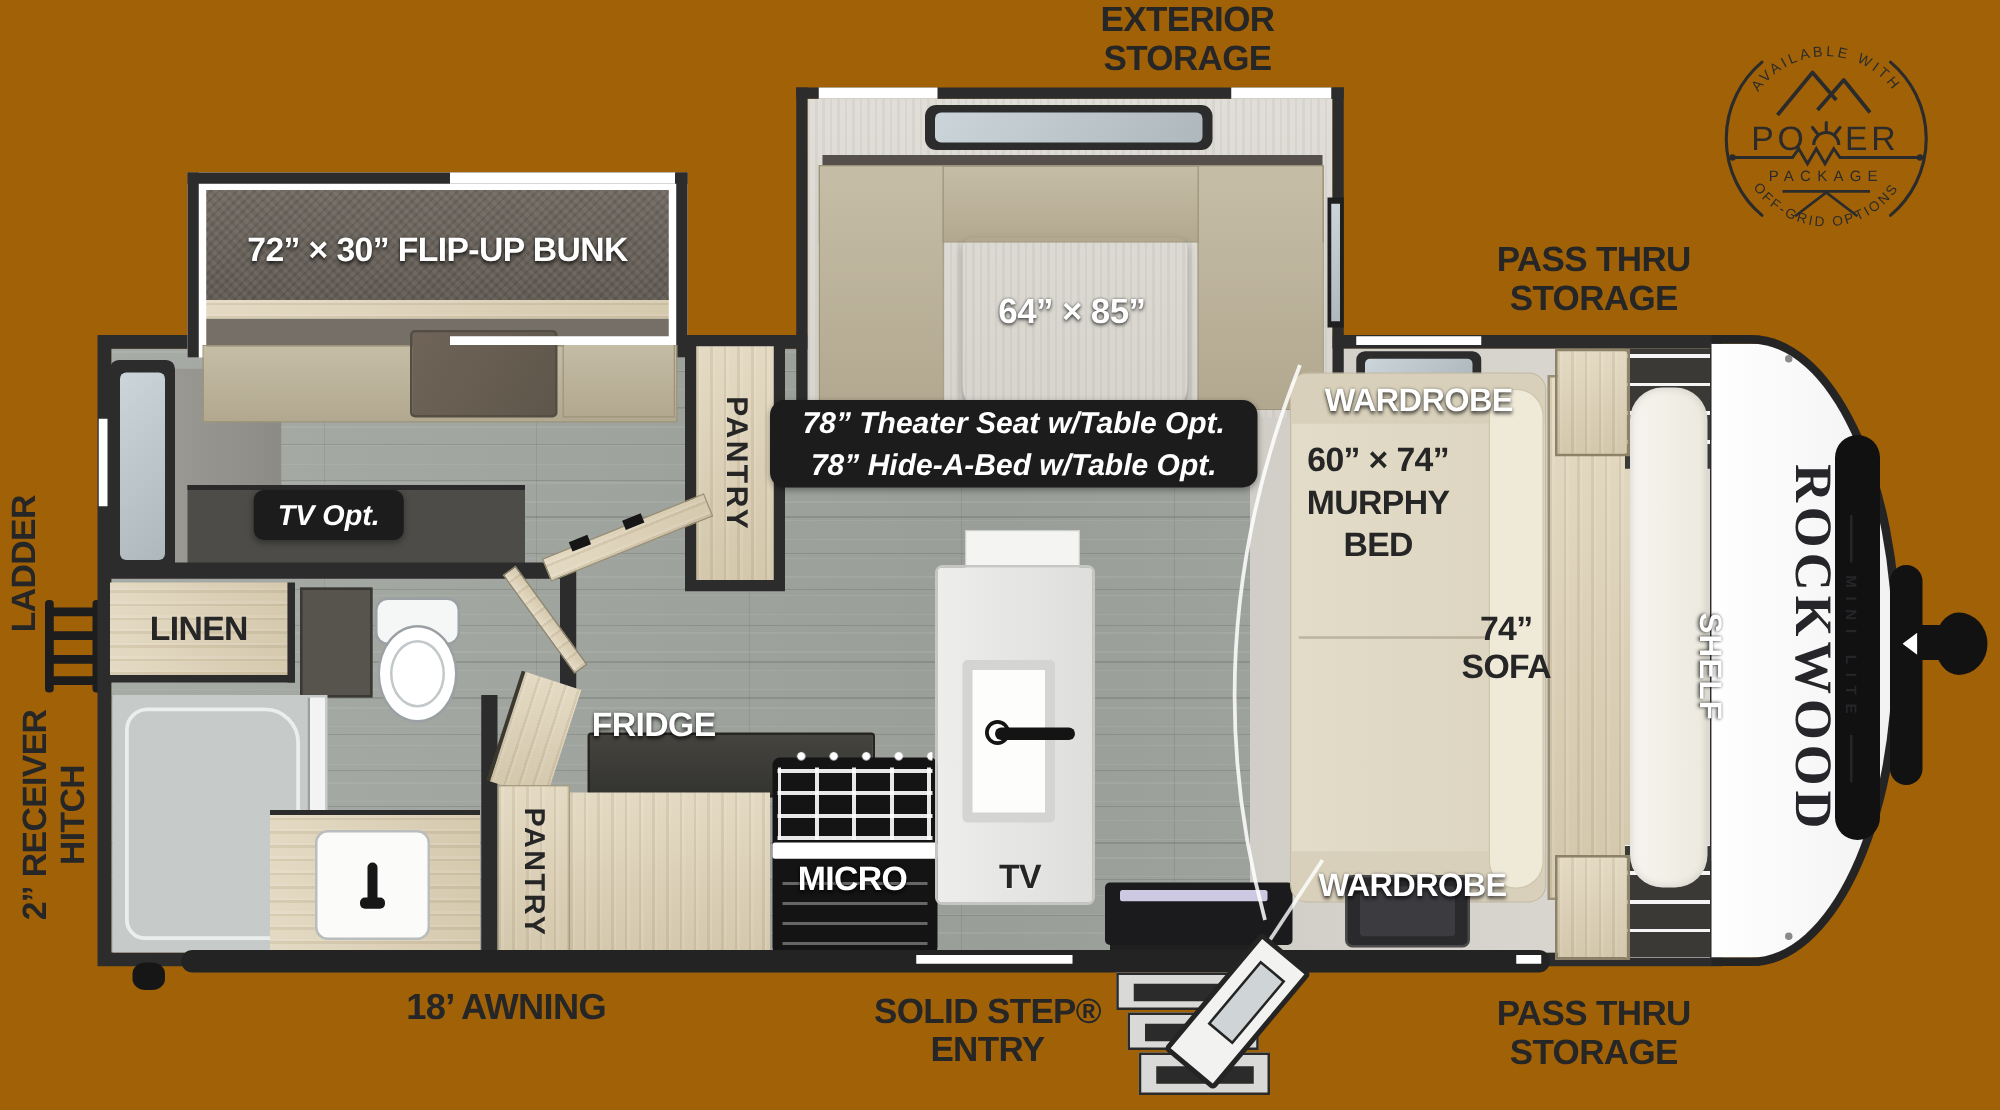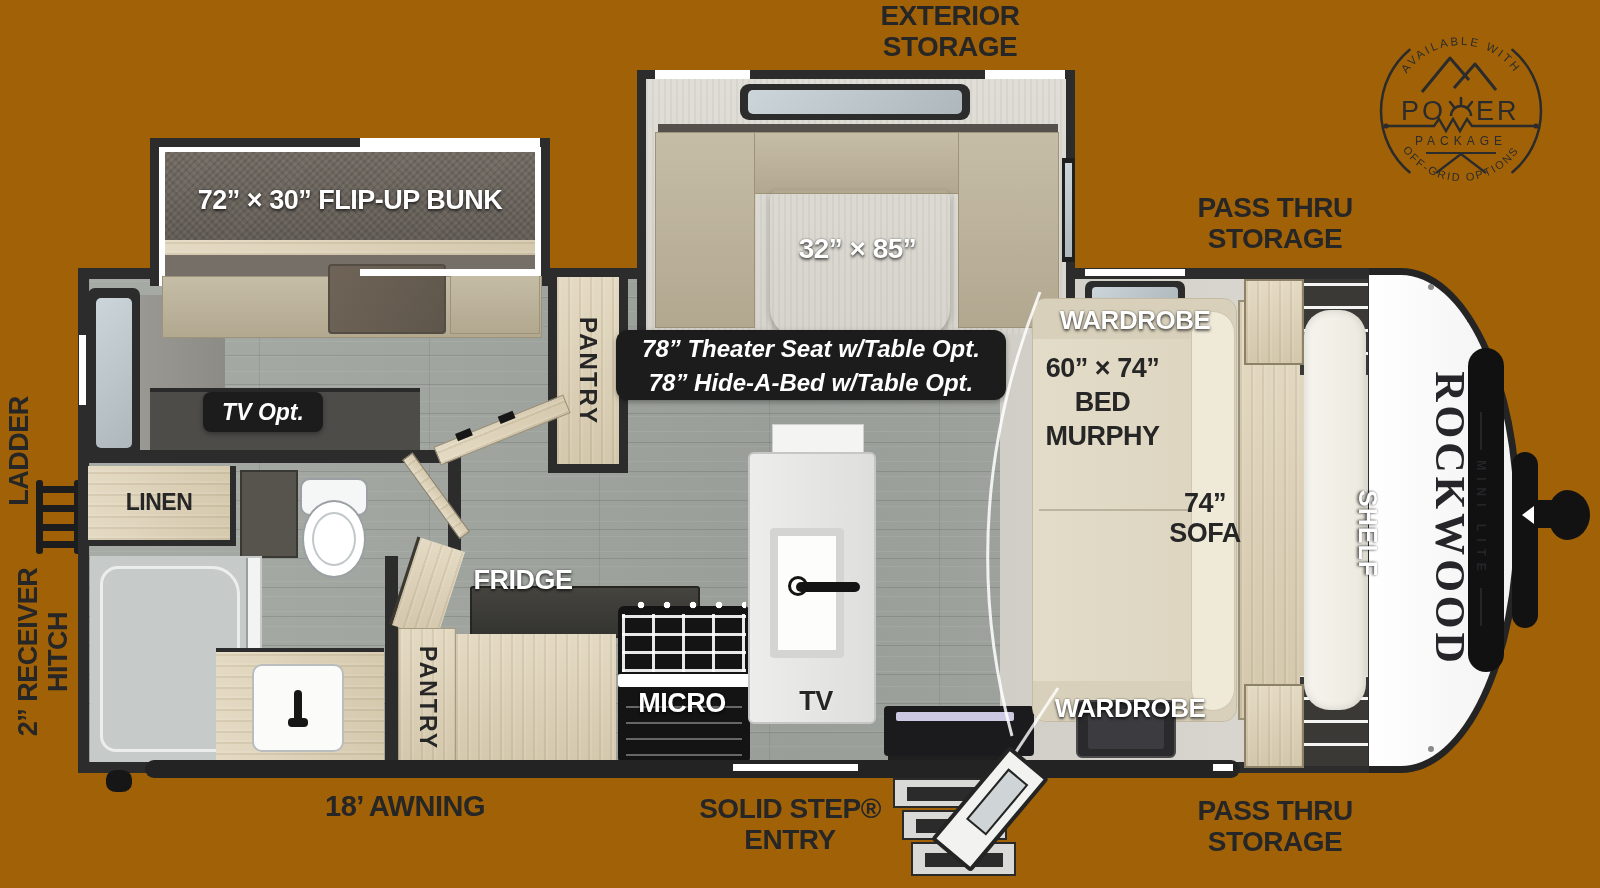--- a/index.html
+++ b/index.html
@@ -130,21 +130,21 @@
   <div class="abs glass" style="left:748px;top:90px;width:214px;height:24px;border-radius:5px;"></div>
   <div class="abs" style="left:658px;top:124px;width:400px;height:12px;background:#55504b;"></div>
   <div class="abs cushion" style="left:655px;top:132px;width:404px;height:62px;"></div>
   <div class="abs cushion" style="left:655px;top:132px;width:100px;height:196px;"></div>
   <div class="abs cushion" style="left:958px;top:132px;width:101px;height:196px;"></div>
   <div class="abs" style="left:770px;top:190px;width:180px;height:148px;border-radius:8px 8px 30px 30px;
               background:linear-gradient(100deg,#93azz 0,#93826F 0,#8a7a68 60%,#7c6e5e);box-shadow:0 3px 6px rgba(0,0,0,.3);"></div>
   <div class="abs" style="left:1062px;top:158px;width:13px;height:104px;background:#1f1f1f;"></div>
   <div class="abs glass" style="left:1065px;top:163px;width:7px;height:94px;"></div>
   <div class="abs lblw" style="left:700px;top:233px;width:315px;font-size:28px;">
-    <div>32” × 85”</div>
+    <div>64” × 85”</div>
   </div>
   <div class="abs lblw" style="left:160px;top:185px;width:380px;font-size:27px;">72” × 30” FLIP-UP BUNK</div>
 
   <div class="abs" style="left:88px;top:288px;width:52px;height:170px;background:#2c2c2c;border-radius:7px;"></div>
   <div class="abs glass" style="left:96px;top:298px;width:36px;height:150px;border-radius:5px;"></div>
   <div class="abs" style="left:140px;top:295px;width:85px;height:165px;background:linear-gradient(90deg,#9a9892,#8d8b85);"></div>
   <div class="abs" style="left:150px;top:388px;width:270px;height:74px;background:#4d4c49;border-top:4px solid #2a2a2a;"></div>
 
   <div class="abs cushion" style="left:162px;top:276px;width:380px;height:62px;"></div>
   <div class="abs" style="left:328px;top:264px;width:118px;height:70px;background:linear-gradient(120deg,#6f6457,#5f564b);border:2px solid #544d44;border-radius:4px;"></div>
@@ -154,21 +154,21 @@
   <div class="abs woodv" style="left:557px;top:277px;width:62px;height:187px;">
     <div class="vtext lbl" style="width:100%;height:100%;display:flex;align-items:center;justify-content:center;font-size:24px;letter-spacing:2px;">PANTRY</div>
   </div>
 
   <div class="abs wall" style="left:82px;top:450px;width:378px;height:13px;"></div>
   <div class="abs wall" style="left:448px;top:450px;width:13px;height:108px;"></div>
   <div class="abs wall" style="left:385px;top:556px;width:13px;height:212px;"></div>
   <div class="abs woodh" style="left:402px;top:460px;width:13px;height:98px;transform:rotate(-36deg);transform-origin:top left;border:1px solid #8f856f;"></div>
 
   <div class="abs woodh" style="left:88px;top:466px;width:148px;height:80px;border-right:6px solid #2c2c2c;border-bottom:6px solid #2c2c2c;">
-    <div class="lbl" style="width:100%;height:100%;display:flex;align-items:center;justify-content:center;font-size:23px;">LINEN</div>
+    <div class="lbl" style="width:100%;height:100%;display:flex;align-items:center;justify-content:center;font-size:27px;">LINEN</div>
   </div>
 
   <div class="abs" style="left:240px;top:470px;width:58px;height:88px;background:#57534d;border:2px solid #3a3835;"></div>
   <div class="abs" style="left:296px;top:478px;width:76px;height:104px;">
     <div class="abs" style="left:4px;top:0;width:68px;height:38px;background:#f5f6f6;border:2px solid #9aa0a3;border-radius:10px;"></div>
     <div class="abs" style="left:6px;top:22px;width:64px;height:78px;background:#ffffff;border:2px solid #9aa0a3;border-radius:50%;"></div>
     <div class="abs" style="left:16px;top:34px;width:44px;height:54px;border:2px solid #c2c7ca;border-radius:50%;"></div>
   </div>
 
   <div class="abs" style="left:90px;top:556px;width:172px;height:206px;background:#c6cac9;">
@@ -176,21 +176,21 @@
     <div class="abs" style="left:156px;top:2px;width:14px;height:202px;background:#f2f3f2;border-left:2px solid #9aa0a0;"></div>
   </div>
 
   <div class="abs woodh" style="left:216px;top:648px;width:168px;height:118px;border-top:4px solid #2c2c2c;"></div>
   <div class="abs" style="left:252px;top:664px;width:92px;height:88px;background:#fbfbfa;border:2px solid #b9bdbd;border-radius:10px;"></div>
   <div class="abs" style="left:294px;top:690px;width:8px;height:32px;background:#171717;border-radius:4px;"></div>
   <div class="abs" style="left:288px;top:718px;width:20px;height:9px;background:#171717;border-radius:4px;"></div>
 
   <div class="abs pill" style="left:203px;top:392px;width:120px;height:40px;font-size:23px;line-height:40px;border-radius:8px;">TV Opt.</div>
 
-  <div class="abs pill" style="left:616px;top:330px;width:390px;height:70px;font-size:24px;line-height:1.4;border-radius:12px;padding-top:2px;">
+  <div class="abs pill" style="left:616px;top:320px;width:390px;height:70px;font-size:24px;line-height:1.4;border-radius:12px;padding-top:2px;">
     <div>78” Theater Seat w/Table Opt.</div>
     <div>78” Hide-A-Bed w/Table Opt.</div>
   </div>
 
   <div class="abs woodh" style="left:432px;top:420px;width:140px;height:20px;transform:rotate(-22deg);border:1px solid #9a8f76;">
     <div class="abs" style="left:24px;top:-5px;width:16px;height:8px;background:#161616;"></div>
     <div class="abs" style="left:70px;top:-5px;width:16px;height:8px;background:#161616;"></div>
   </div>
 
   <div class="abs woodv" style="left:402px;top:542px;width:50px;height:92px;transform:rotate(18deg);border-left:3px solid #3a382f;"></div>
@@ -286,22 +286,22 @@
       <div class="abs" style="left:12px;top:9px;width:78px;height:14px;background:#2b2b2b;"></div>
     </div>
     <div class="abs" style="left:84px;top:-22px;width:52px;height:122px;background:#f2f2f0;border:4px solid #242424;border-radius:4px;transform:rotate(40deg);">
       <div class="abs" style="left:10px;top:14px;width:26px;height:66px;background:#cfd4d6;border:2px solid #242424;"></div>
     </div>
   </div>
 
   <div class="abs lblw" style="left:1035px;top:306px;width:200px;font-size:26px;">WARDROBE</div>
   <div class="abs lbl" style="left:1015px;top:352px;width:175px;font-size:27px;line-height:1.25;">
     <div>60” × 74”</div>
+    <div>MURPHY</div>
     <div>BED</div>
-    <div>MURPHY</div>
   </div>
   <div class="abs lbl" style="left:1140px;top:488px;width:130px;font-size:27px;">
     <div>74”</div>
     <div>SOFA</div>
   </div>
   <div class="abs lblw vtext" style="left:1352px;top:468px;width:30px;height:130px;font-size:25px;letter-spacing:1px;">SHELF</div>
   <div class="abs lblw" style="left:1030px;top:694px;width:200px;font-size:26px;">WARDROBE</div>
   <div class="abs lblw" style="left:448px;top:565px;width:150px;font-size:27px;">FRIDGE</div>
   <div class="abs lblw" style="left:612px;top:688px;width:140px;font-size:27px;">MICRO</div>
   <div class="abs lbl" style="left:786px;top:686px;width:60px;font-size:27px;text-shadow:0 1px 2px rgba(255,255,255,.6);text-align:center;">TV</div>

